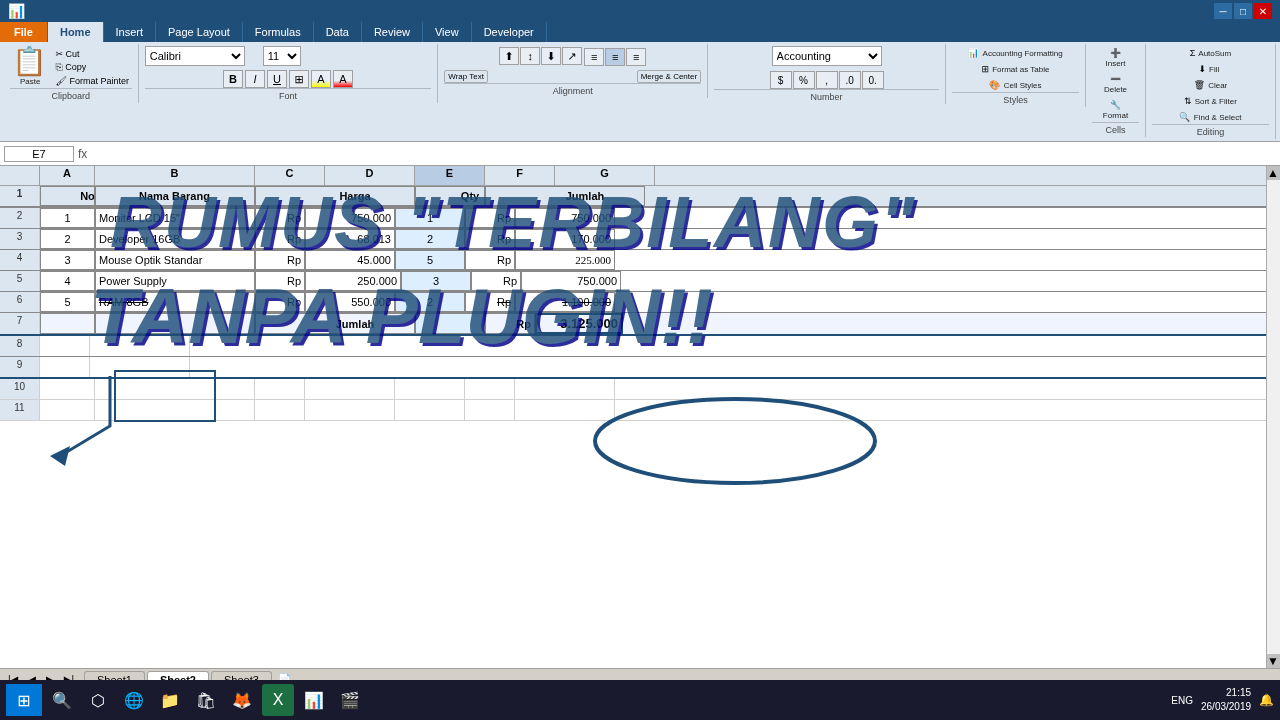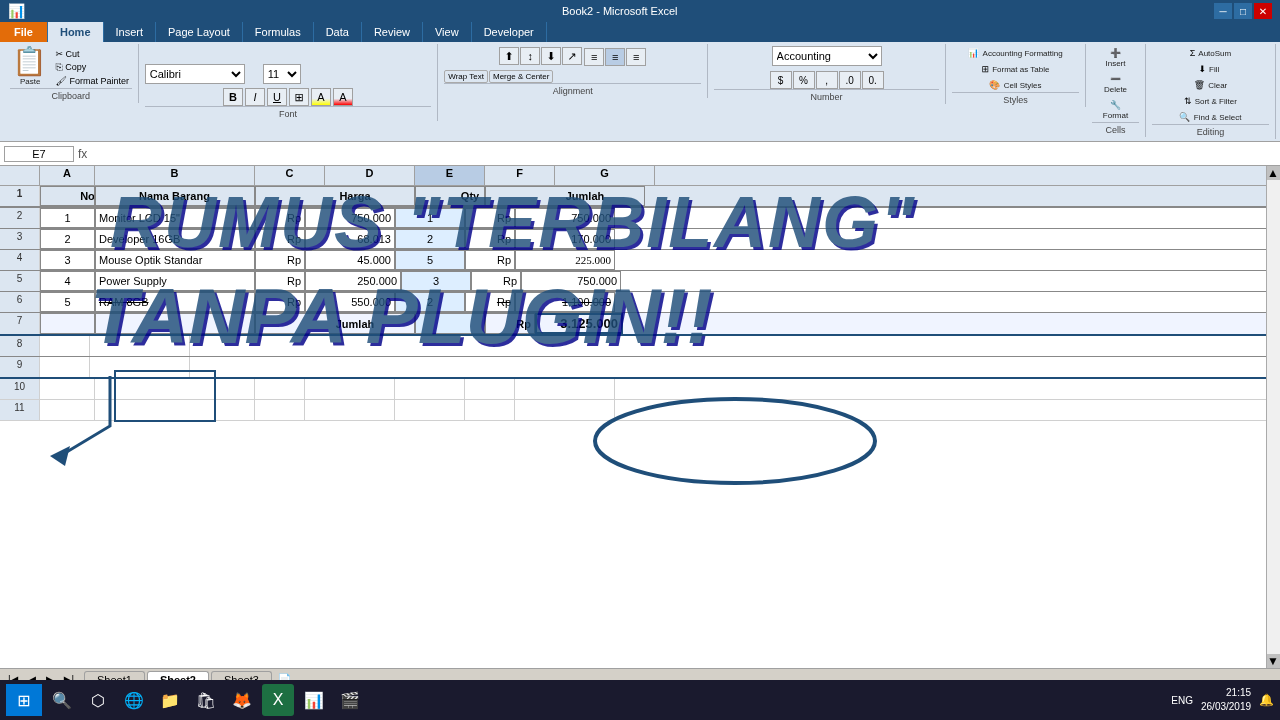--- a/index.html
+++ b/index.html
@@ -307,21 +307,20 @@
     .taskbar-time { text-align: right; line-height: 1.4; }
     .taskbar-notify { font-size: 12px; }
   </style>
 </head>
 <body>
 
 <div class="title-bar">
   <div style="display:flex;gap:4px;align-items:center;">
     <span style="font-size:14px;">📊</span>
   </div>
-  <div class="title-bar-title">Book2 - Microsoft Excel</div>
   <div class="title-bar-controls">
     <button class="title-bar-btn">─</button>
     <button class="title-bar-btn">□</button>
     <button class="title-bar-btn" style="background:#c00;">✕</button>
   </div>
 </div>
 
 <div class="ribbon">
   <div class="ribbon-tabs">
     <div class="ribbon-tab file-tab">File</div>
@@ -347,21 +346,21 @@
           <button class="rb-small-btn">✂ <span>Cut</span></button>
           <button class="rb-small-btn">⎘ <span>Copy</span></button>
           <button class="rb-small-btn">🖌 <span>Format Painter</span></button>
         </div>
       </div>
       <div class="ribbon-group-label">Clipboard</div>
     </div>
 
     <div class="ribbon-group" style="min-width:160px;">
       <div class="ribbon-group-content wrap">
-        <div style="display:flex;gap:18px;width:100%;margin-top:18px;">
+        <div style="display:flex;gap:18px;width:100%;">
           <select class="font-name-select">
             <option>Calibri</option>
           </select>
           <select class="font-size-select">
             <option>11</option>
           </select>
         </div>
         <div class="format-row">
           <button class="fmt-btn" style="font-weight:bold;">B</button>
           <button class="fmt-btn" style="font-style:italic;">I</button>
@@ -380,21 +379,21 @@
           <button class="fmt-btn">⬆</button>
           <button class="fmt-btn">↕</button>
           <button class="fmt-btn">⬇</button>
           <button class="fmt-btn">↗</button>
         </div>
         <div style="display:flex;gap:1px;margin-top:2px;">
           <button class="fmt-btn">≡</button>
           <button class="fmt-btn" style="background:#b8cce4;">≡</button>
           <button class="fmt-btn">≡</button>
         </div>
-        <div style="display:flex;gap:1px;margin-top:2px;width:100%;">
+        <div style="display:flex;gap:1px;margin-top:2px;width:100%;justify-content:space-between;">
           <button class="rb-small-btn" style="font-size:8px;border:1px solid #aaa;">Wrap Text</button>
           <button class="rb-small-btn" style="font-size:8px;border:1px solid #aaa;">Merge &amp; Center</button>
         </div>
       </div>
       <div class="ribbon-group-label">Alignment</div>
     </div>
 
     <div class="ribbon-group" style="min-width:120px;">
       <div class="ribbon-group-content wrap">
         <select class="number-select">

